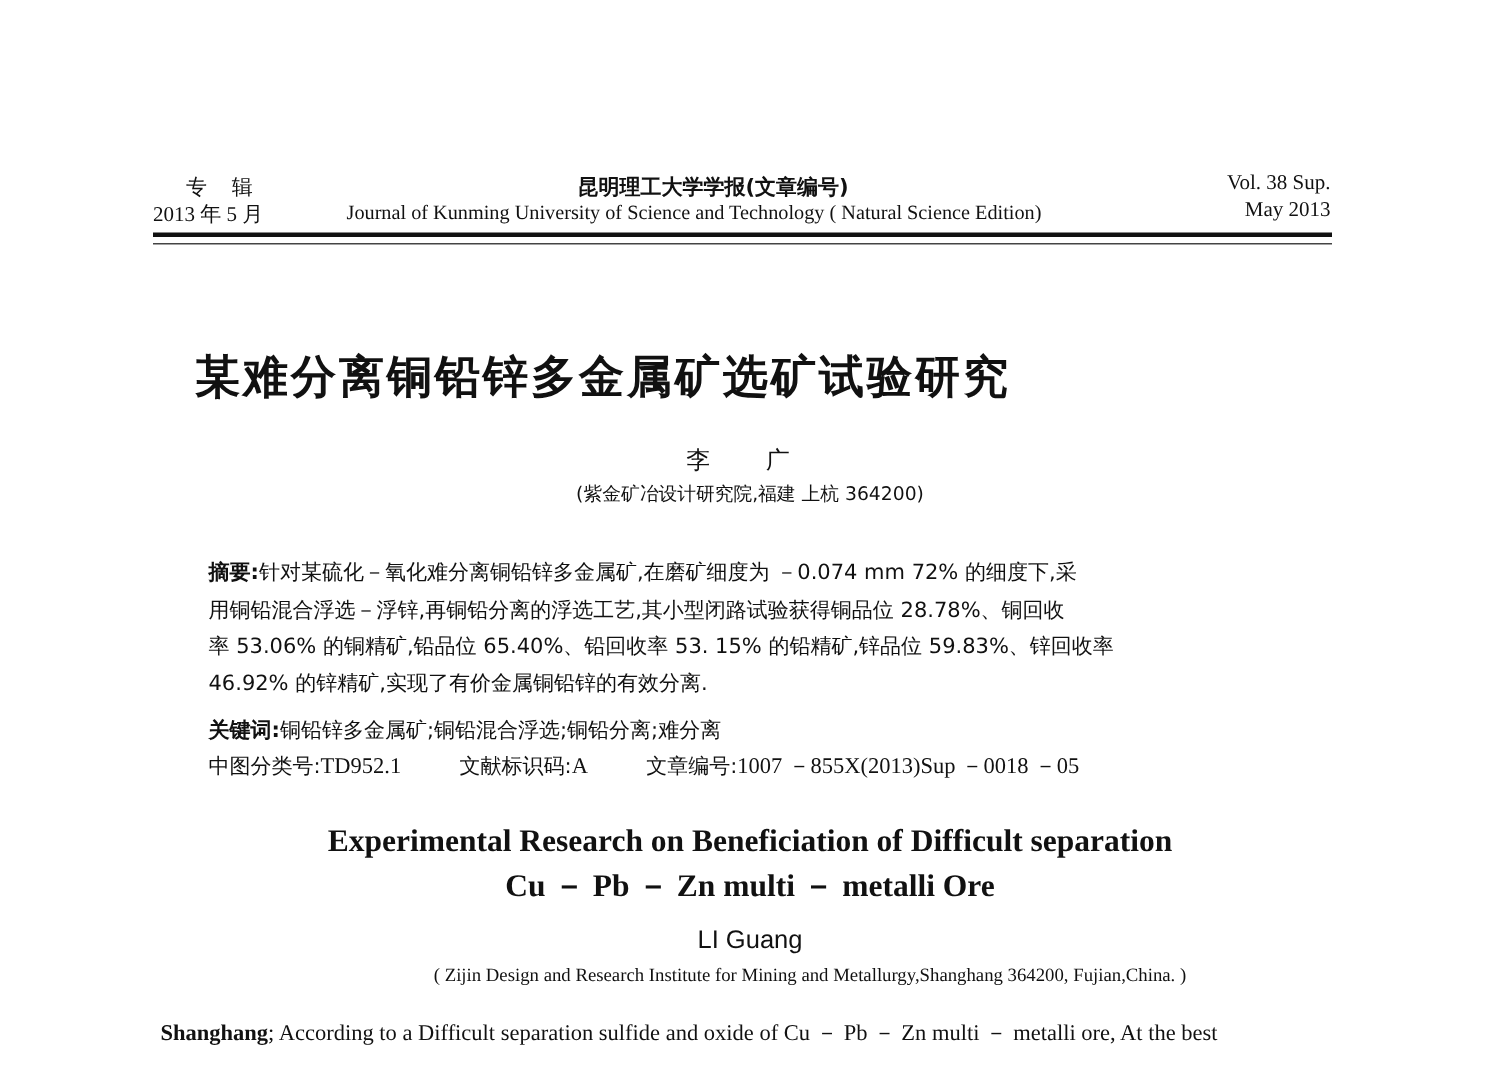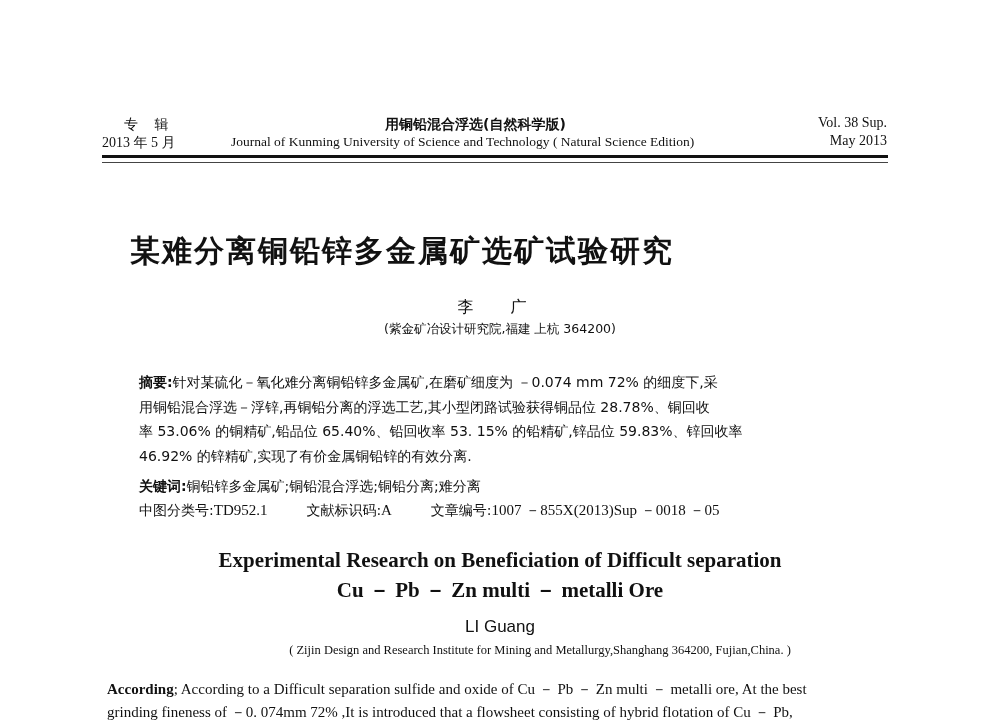--- a/index.html
+++ b/index.html
@@ -39,21 +39,21 @@
   .affil-en { left: 0; width: 1000px; top: 643px; text-align: center; font-size: 12.5px; margin-left: 40px; }
 
   .abs-en { left: 107px; width: 790px; top: 678px; font-size: 15px; line-height: 23px; white-space: normal; }
   .abs-en .lbl { font-weight: bold; }
 </style>
 </head>
 <body>
 
 <div class="abs hdr-cn-left">专 辑</div>
 <div class="abs hdr-date">2013 年 5 月</div>
-<div class="abs hdr-journal-cn">用铜铅混合浮选(自然科学版)</div>
+<div class="abs hdr-journal-cn">昆明理工大学学报(文章编号)</div>
 <div class="abs hdr-journal-en">Journal of Kunming University of Science and Technology ( Natural Science Edition)</div>
 <div class="abs hdr-vol">Vol. 38   Sup.</div>
 <div class="abs hdr-month">May 2013</div>
 <div class="rule-thick"></div>
 <div class="rule-thin"></div>
 
 <div class="abs title-cn">某难分离铜铅锌多金属矿选矿试验研究</div>
 <div class="abs author-cn">李 广</div>
 <div class="abs affil-cn">(紫金矿冶设计研究院,福建 上杭 364200)</div>
 
@@ -77,15 +77,14 @@
 </div>
 
 <div class="abs title-en">
   <div>Experimental Research on Beneficiation of Difficult separation</div>
   <div>Cu － Pb － Zn multi － metalli Ore</div>
 </div>
 <div class="abs author-en">LI Guang</div>
 <div class="abs affil-en">( Zijin Design and Research Institute for Mining and Metallurgy,Shanghang 364200, Fujian,China. )</div>
 
 <div class="abs abs-en">
-  <span class="line"><span class="lbl">According</span><span>; According to a Difficult separation sulfide and oxide of Cu － Pb － Zn multi － metalli ore, At the best</span></span>
-  <span class="line">grinding fineness of  －0. 074mm 72% ,It is introduced that a flowsheet consisting of hybrid flotation of Cu － Pb,</span>
+  <span class="line"><span class="lbl">Shanghang</span><span>; According to a Difficult separation sulfide and oxide of Cu － Pb － Zn multi － metalli ore, At the best</span></span>
 </div>
 
 </body></html>

